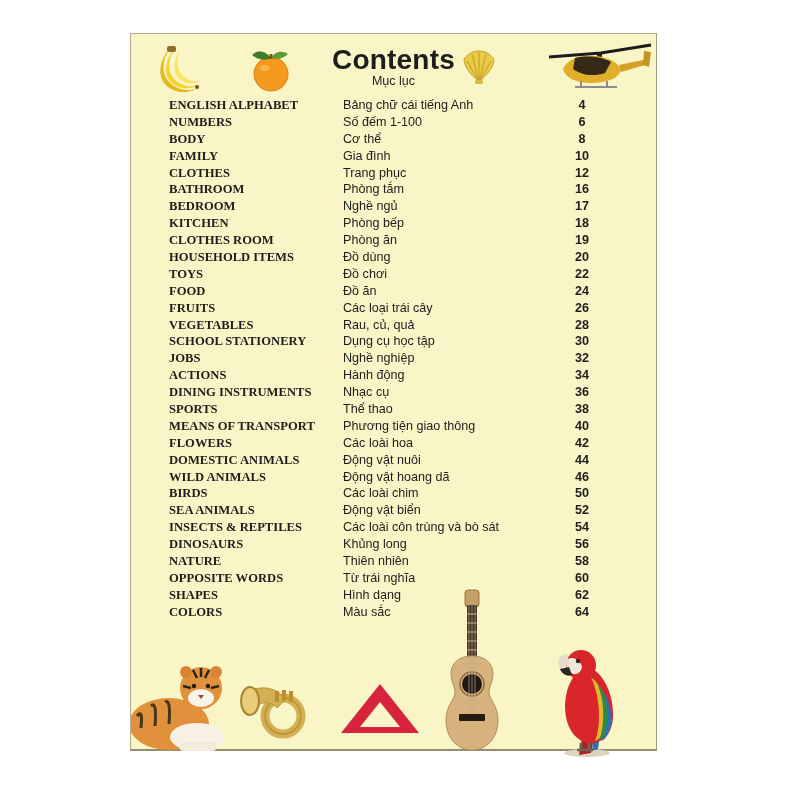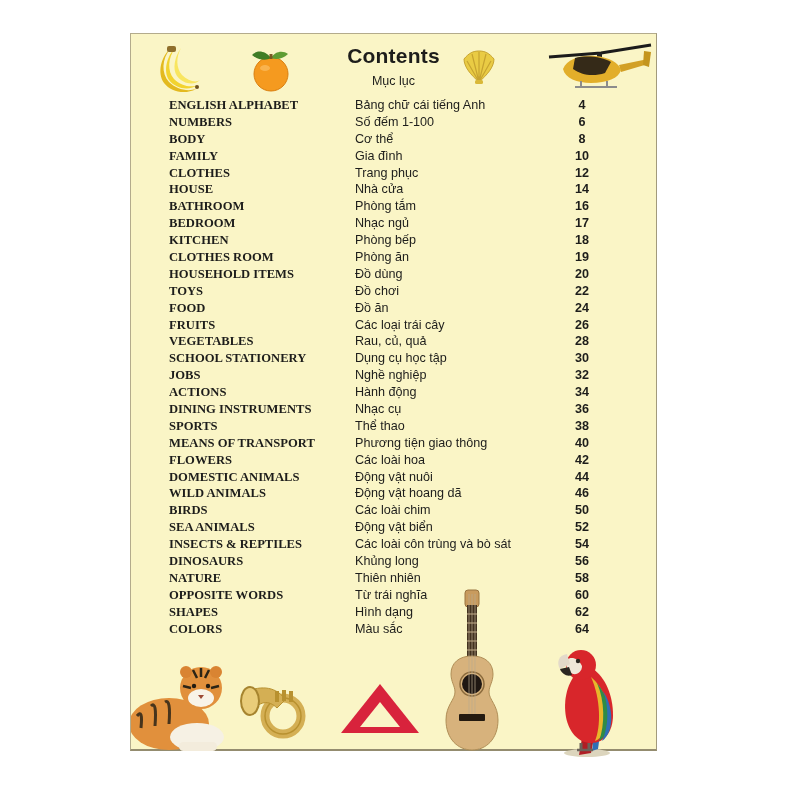--- a/index.html
+++ b/index.html
@@ -6,27 +6,27 @@
     --page-bg:#faf5c6; --text:#1d1d1b; --canvas-bg:#ffffff; --red-accent:#d8233c;
   }
   *{box-sizing:border-box; margin:0; padding:0;}
   html,body{width:786px;height:786px;background:var(--canvas-bg);
     font-family:"Liberation Sans", sans-serif; color:var(--text); overflow:hidden;}
   .canvas{position:relative;width:786px;height:786px;background:var(--canvas-bg);}
   .page{position:absolute; left:130px; top:33px; width:527px; height:718px;
     background:var(--page-bg);
     border:1px solid #b3ab8c; border-bottom:2px solid #948c6f; border-right-color:#a29a7c;}
   .page-title{position:absolute; top:10px; left:0; width:100%; text-align:center;
-    font-size:21px; font-weight:bold; letter-spacing:.2px;}
+    font-size:28px; font-weight:bold; letter-spacing:.2px;}
   .page-subtitle{position:absolute; top:40px; left:0; width:100%; text-align:center;
     font-size:12.5px;}
   .toc{position:absolute; left:0; top:63px; width:100%;}
   .toc-row{position:relative; height:16.9px; line-height:16.9px;}
   .toc-en{position:absolute; left:38px; font-weight:bold; font-size:12.6px; white-space:nowrap;font-family:Liberation Serif, serif;}
-  .toc-vi{position:absolute; left:224px; font-size:12.6px; white-space:nowrap;}
+  .toc-vi{position:absolute; left:212px; font-size:12.6px; white-space:nowrap;}
   .toc-num{position:absolute; left:432px; width:38px; text-align:center;
     font-weight:bold; font-size:12.6px;}
   .deco{position:absolute;}
   svg{display:block;}
 </style>
 </head>
 <body>
 
 <div class="canvas">
   <div class="page">
@@ -91,32 +91,27 @@
           <span class="toc-en">FAMILY</span>
           <span class="toc-vi">Gia đình</span>
           <span class="toc-num">10</span>
         </div>
         <div class="toc-row">
           <span class="toc-en">CLOTHES</span>
           <span class="toc-vi">Trang phục</span>
           <span class="toc-num">12</span>
         </div>
         <div class="toc-row">
-          <span class="toc-en">HOUSE</span>
-          <span class="toc-vi">Nhà cửa</span>
-          <span class="toc-num">14</span>
-        </div>
-        <div class="toc-row">
           <span class="toc-en">BATHROOM</span>
           <span class="toc-vi">Phòng tắm</span>
           <span class="toc-num">16</span>
         </div>
         <div class="toc-row">
           <span class="toc-en">BEDROOM</span>
-          <span class="toc-vi">Nhạc ngủ</span>
+          <span class="toc-vi">Nghề ngủ</span>
           <span class="toc-num">17</span>
         </div>
         <div class="toc-row">
           <span class="toc-en">KITCHEN</span>
           <span class="toc-vi">Phòng bếp</span>
           <span class="toc-num">18</span>
         </div>
         <div class="toc-row">
           <span class="toc-en">CLOTHES ROOM</span>
           <span class="toc-vi">Phòng ăn</span>

